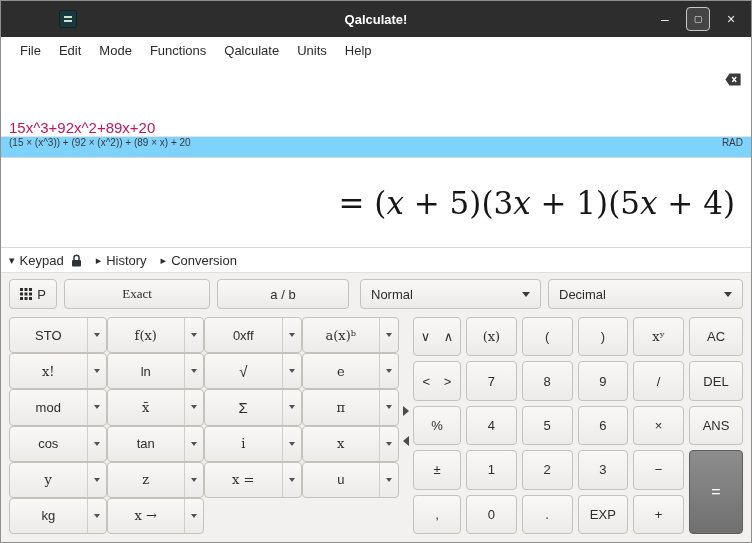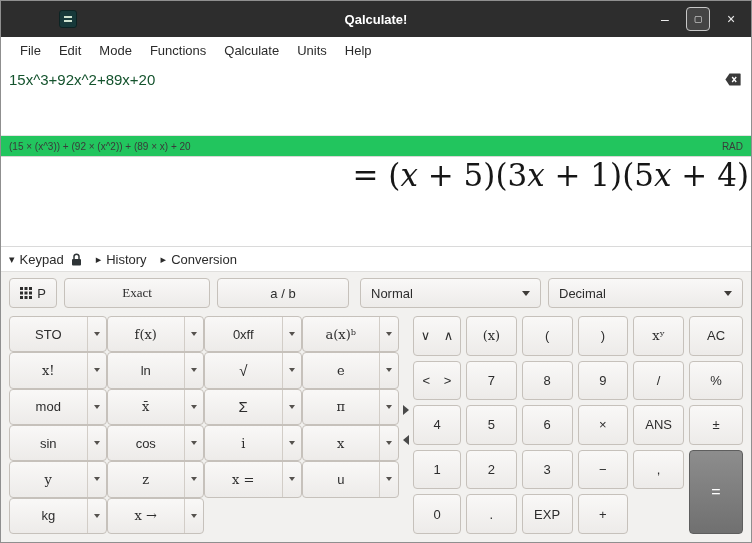--- a/index.html
+++ b/index.html
@@ -16,28 +16,28 @@
   .win-btn { width: 24px; height: 24px; display: flex; align-items: center; justify-content: center; color: #ececec; font-size: 14px; line-height: 1; }
   .win-btn.maximize { border: 1px solid #c7c7c7; border-radius: 4px; background: #444444; font-size: 9px; }
   .win-btn.close { font-size: 14px; }
 
   
   .menubar { flex: 0 0 26px; background: #ffffff; display: flex; align-items: center; padding-left: 10px; }
   .menu-item { padding: 0 9px; font-size: 13px; color: #2b2b2b; }
 
   
   .input-area { flex: 0 0 72px; background: #fff; position: relative; }
-  .expression { padding: 8px 34px 0 8px; font-size: 15px; color: #14532d; }
+  .expression { padding: 8px 34px 0 8px; font-size: 15px; color: #be185d; margin-top: 48px; }
   .clear-btn { position: absolute; top: 9px; right: 10px; width: 16px; height: 15px; display: flex; align-items: center; justify-content: center; }
 
   
-  .statusbar { flex: 0 0 22px; background: #22c55e; border-top: 1px solid #e3e3e2; border-bottom: 1px solid #d8d7d5; display: flex; align-items: center; justify-content: space-between; padding: 0 8px; font-size: 10px; color: #3a3a3a; }
-
-  
-  .result-area { flex: 0 0 90px; background: #fff; display: flex; align-items: flex-start; justify-content: flex-end; padding-right: 2px; border-bottom: 1px solid #dadada; font-size: 31px; color: #161616; font-family: "DejaVu Serif", serif; }
+  .statusbar { flex: 0 0 22px; background: #7dd3fc; border-top: 1px solid #e3e3e2; border-bottom: 1px solid #d8d7d5; display: flex; justify-content: space-between; padding: 0 8px; font-size: 10px; color: #3a3a3a; }
+
+  
+  .result-area { flex: 0 0 90px; background: #fff; display: flex; align-items: center; justify-content: flex-end; padding-right: 16px; border-bottom: 1px solid #dadada; font-size: 31px; color: #161616; font-family: "DejaVu Serif", serif; }
   .rup { font-style: normal; }
   .rit { font-style: italic; }
 
   
   .panel-row { flex: 0 0 24px; background: #fff; display: flex; align-items: center; padding-left: 8px; font-size: 13px; color: #2b2b2b; gap: 14px; }
   .toggle { display: flex; align-items: center; gap: 5px; }
   .disc { font-size: 11px; color: #2b2b2b; }
   .lock-icon { display: inline-flex; margin-left: 2px; }
 
   
@@ -242,27 +242,27 @@
             </span>
           </div>
         <div class="lkey">
             <span class="lkey-main it">π</span>
             <span class="lkey-arrow">
               <i class="tri"></i>
             </span>
           </div>
 
         <div class="lkey">
-            <span class="lkey-main">sin</span>
-            <span class="lkey-arrow">
-              <i class="tri"></i>
-            </span>
-          </div>
-        <div class="lkey">
             <span class="lkey-main">cos</span>
+            <span class="lkey-arrow">
+              <i class="tri"></i>
+            </span>
+          </div>
+        <div class="lkey">
+            <span class="lkey-main">tan</span>
             <span class="lkey-arrow">
               <i class="tri"></i>
             </span>
           </div>
         <div class="lkey">
             <span class="lkey-main it">i</span>
             <span class="lkey-arrow">
               <i class="tri"></i>
             </span>
           </div>
@@ -345,20 +345,23 @@
           </div>
         <div class="rkey">
             <span>8</span>
           </div>
         <div class="rkey">
             <span>9</span>
           </div>
         <div class="rkey">
             <span>/</span>
           </div>
+        <div class="rkey">
+            <span>DEL</span>
+          </div>
 
         <div class="rkey">
             <span>%</span>
           </div>
         <div class="rkey">
             <span>4</span>
           </div>
         <div class="rkey">
             <span>5</span>
           </div>

